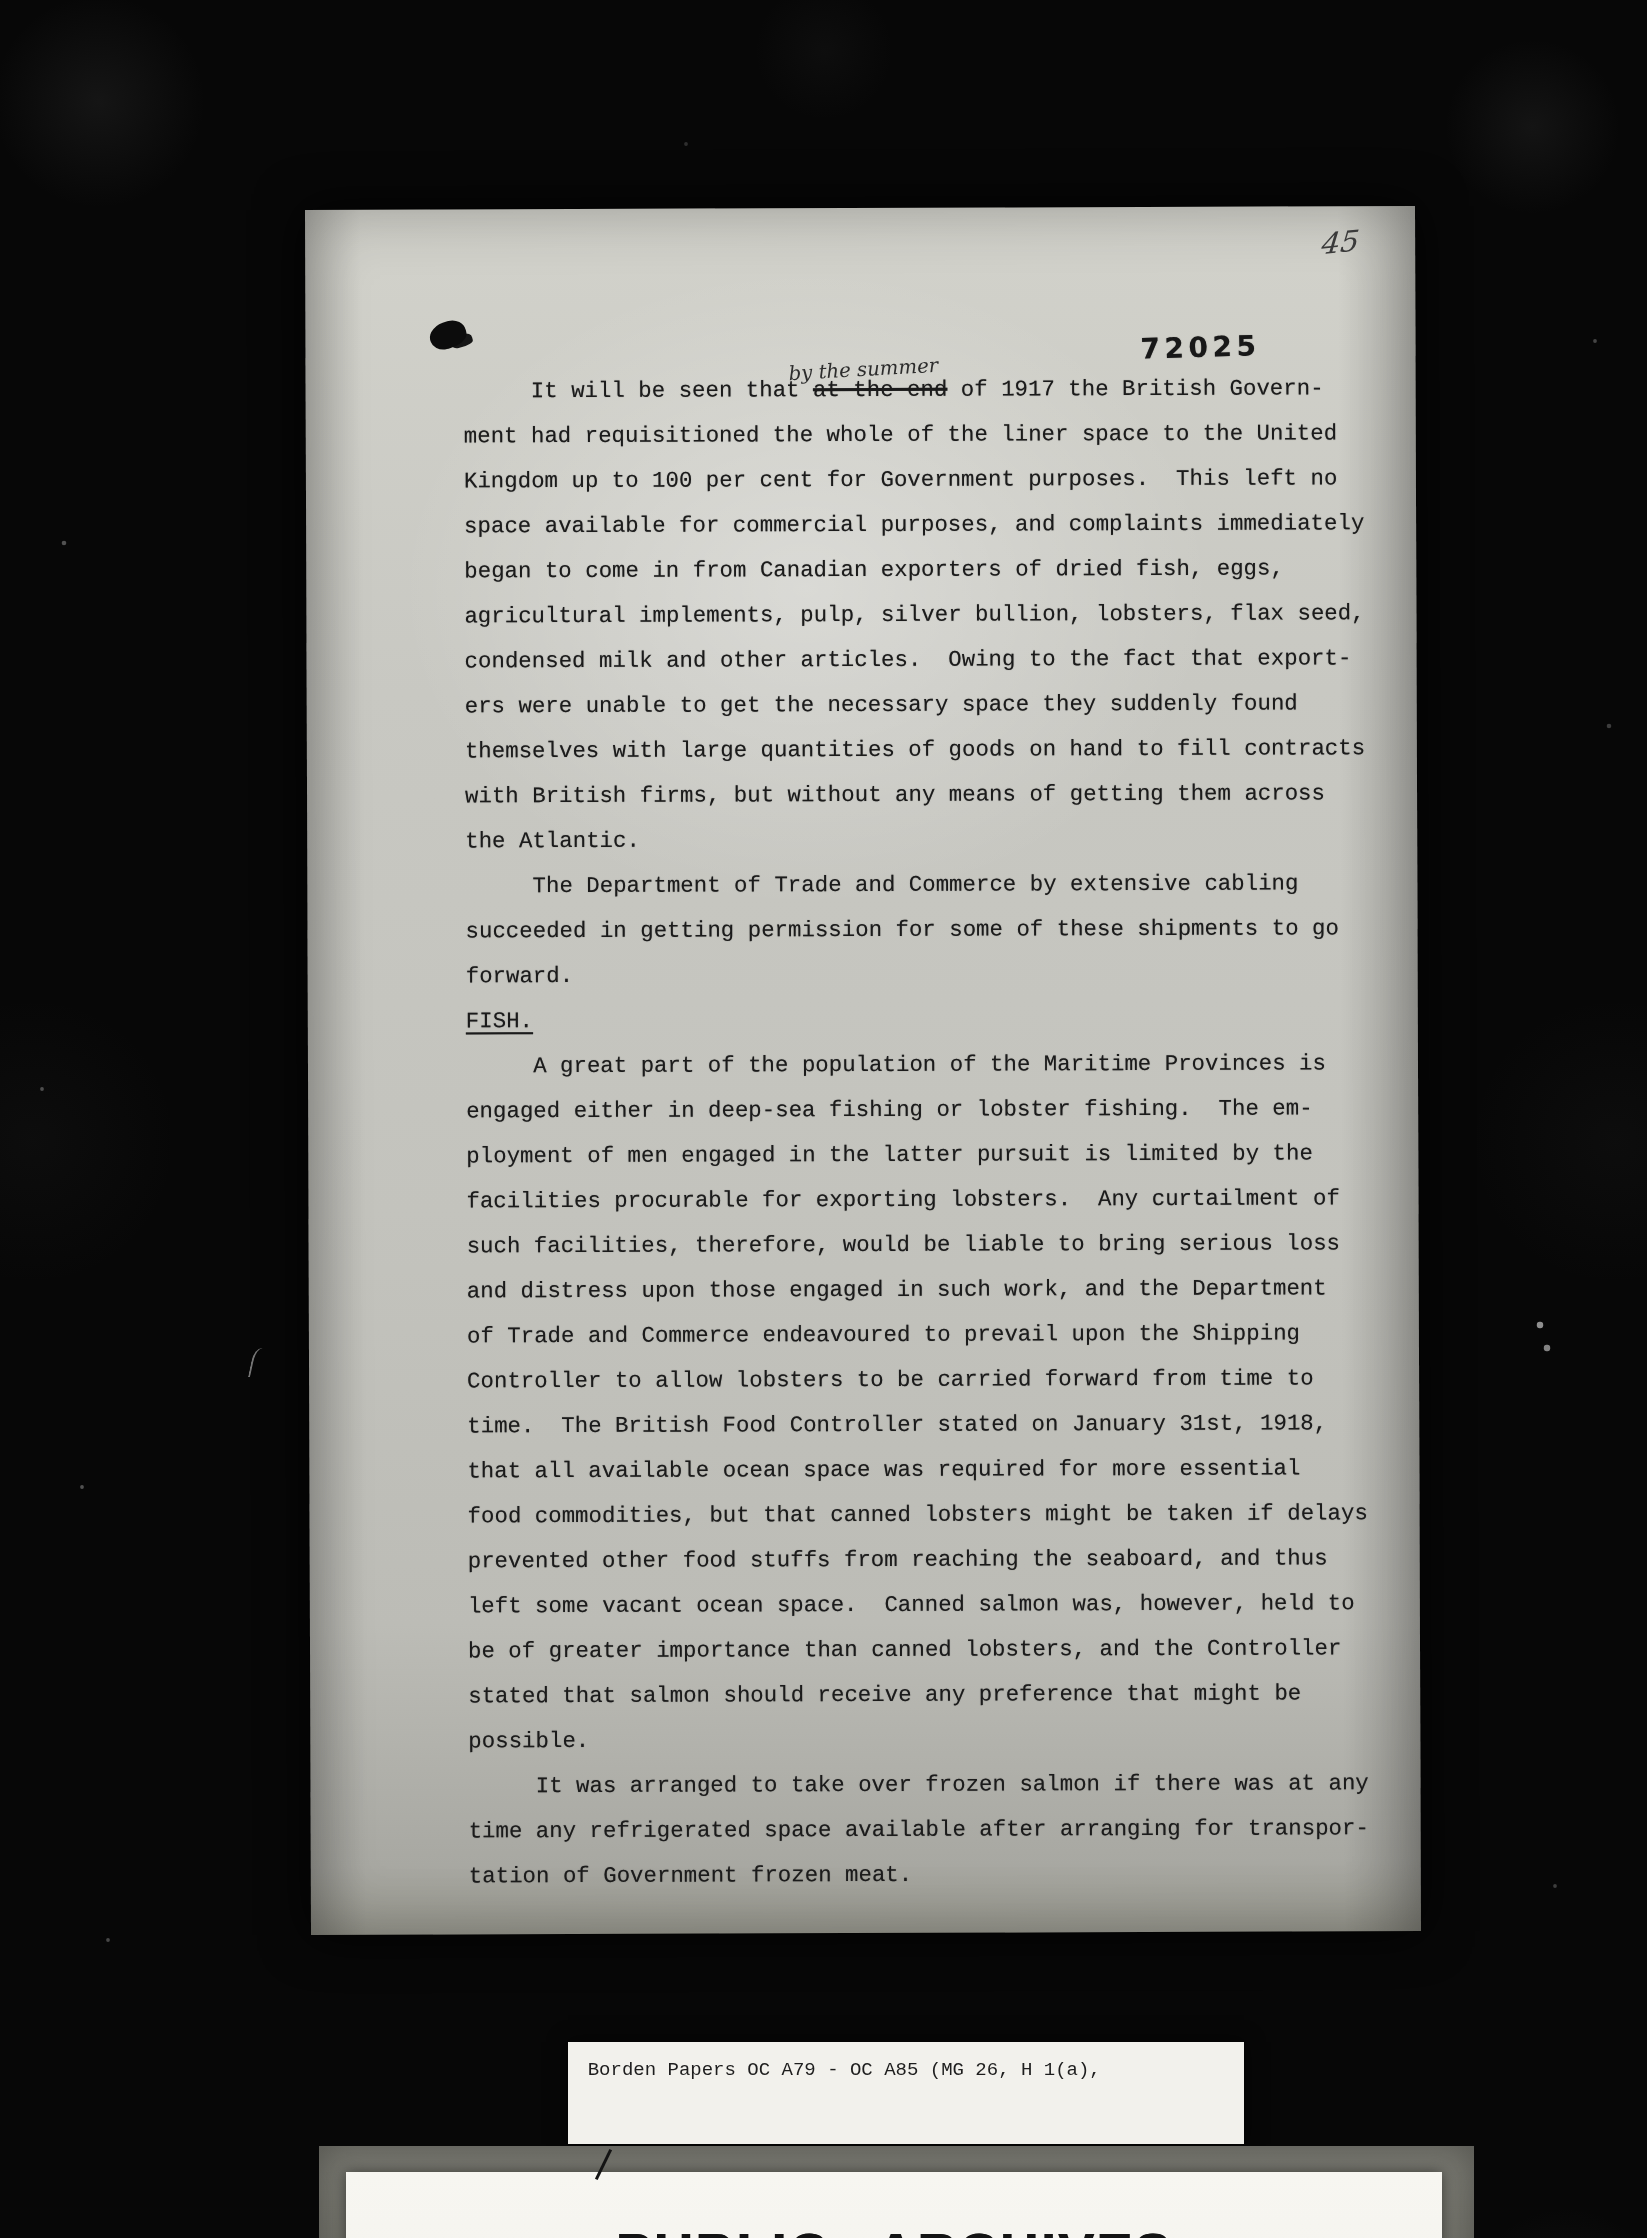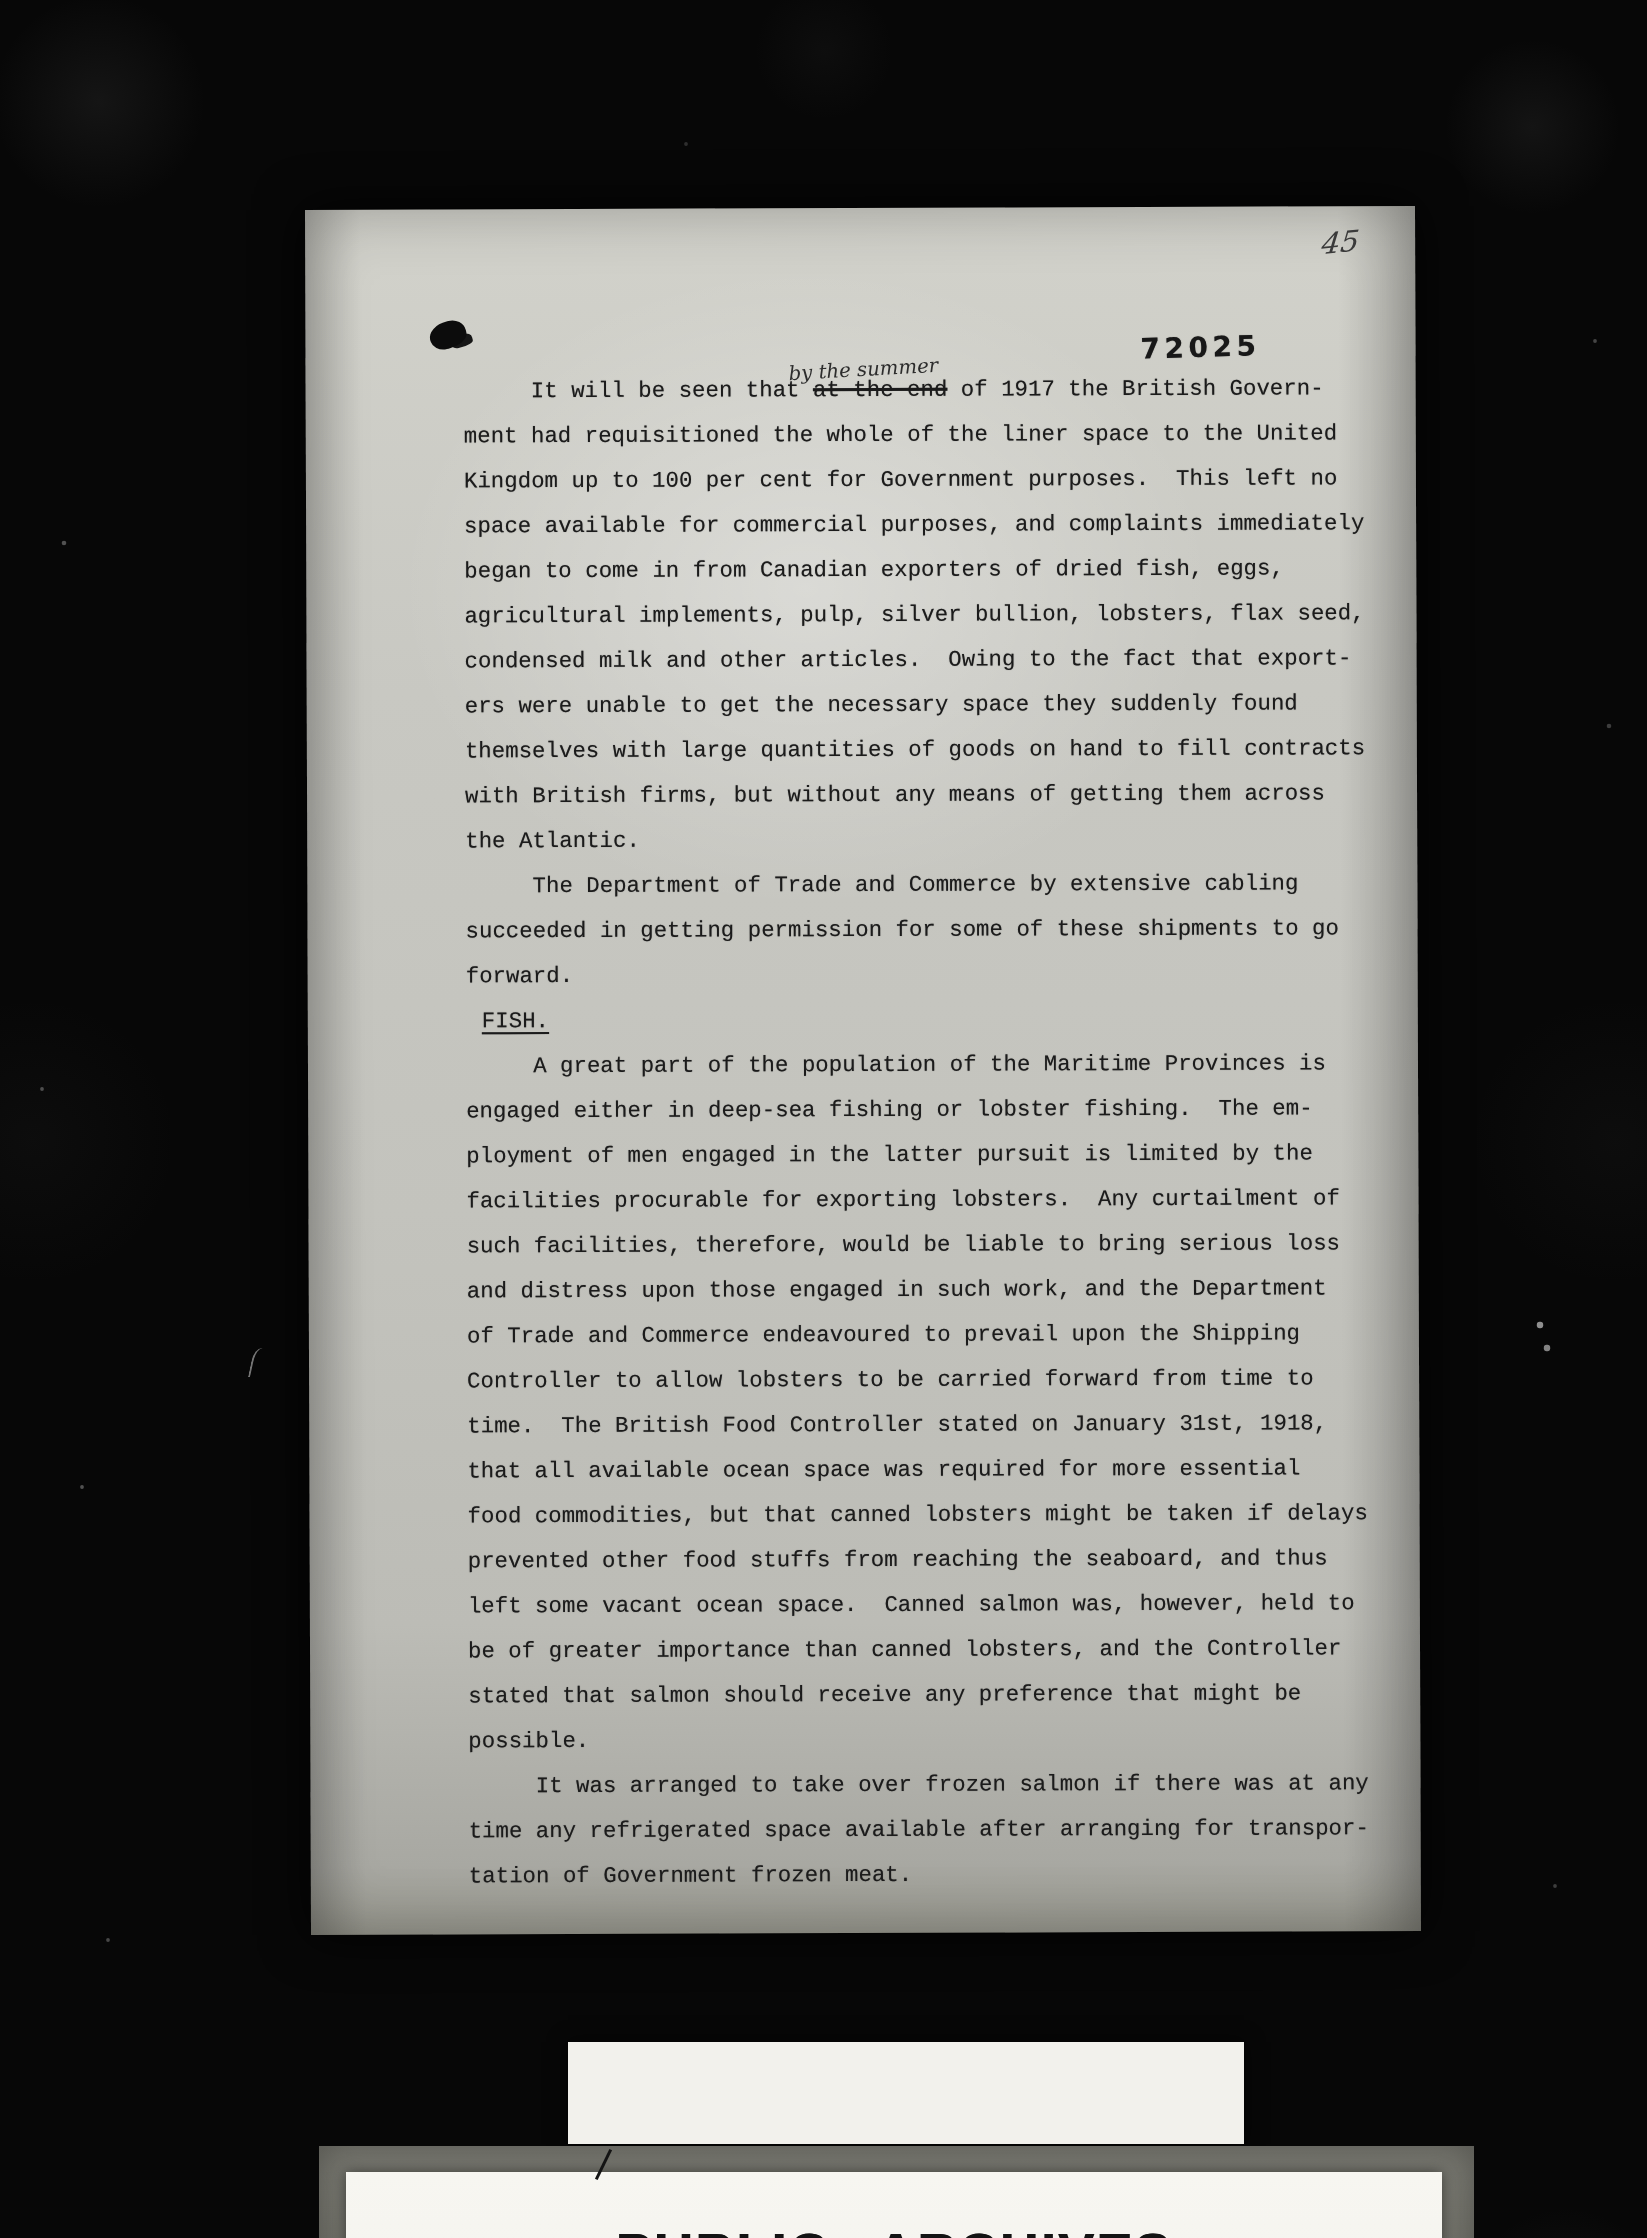--- a/index.html
+++ b/index.html
@@ -102,21 +102,20 @@
     font-family:"DejaVu Serif", serif; font-style:italic;
     font-size:19.7px; line-height:20.6px; color:#2c2c2c;
     transform:rotate(-3deg);
     white-space:nowrap;
     text-shadow:none;
   }
   .fish {
     text-decoration:underline;
     text-decoration-thickness:2.2px;
     text-underline-offset:4.5px;
-    margin-left:16px;
   }
 
   
   .catalog-label {
     position:absolute; left:568px; top:2042px; width:676px; height:102px;
     background:#f2f1ec;
     box-sizing:border-box;
     padding:14.3px 0 0 19.7px;
     font-family:"Liberation Mono", monospace;
     font-size:19px; line-height:28px; color:#1e1e1e;
@@ -200,20 +199,21 @@
         <div class="typed-line">stated that salmon should receive any preference that might be</div>
         <div class="typed-line">possible.</div>
         <div class="typed-line">     It was arranged to take over frozen salmon if there was at any</div>
         <div class="typed-line">time any refrigerated space available after arranging for transpor-</div>
         <div class="typed-line">tation of Government frozen meat.</div>
       </div>
   </div>
 </div>
 
 <div class="catalog-label">
+  <div>Borden Papers OC A79 - OC A85 (MG 26, H 1(a),</div>
 </div>
 
 <div class="pen-mark"></div>
 
 <div class="backing-sheet"></div>
 
 <div class="archives-card">
   <div class="card-line card-line-en">PUBLIC ARCHIVES</div>
 
 </div>

